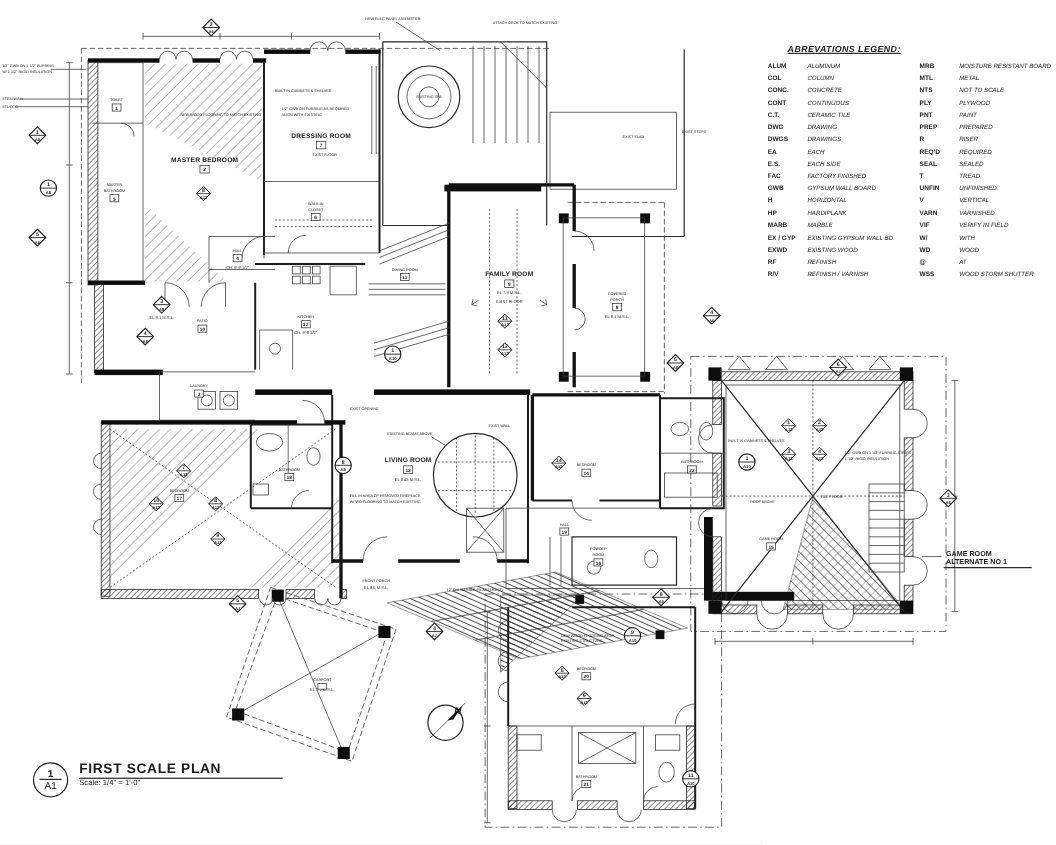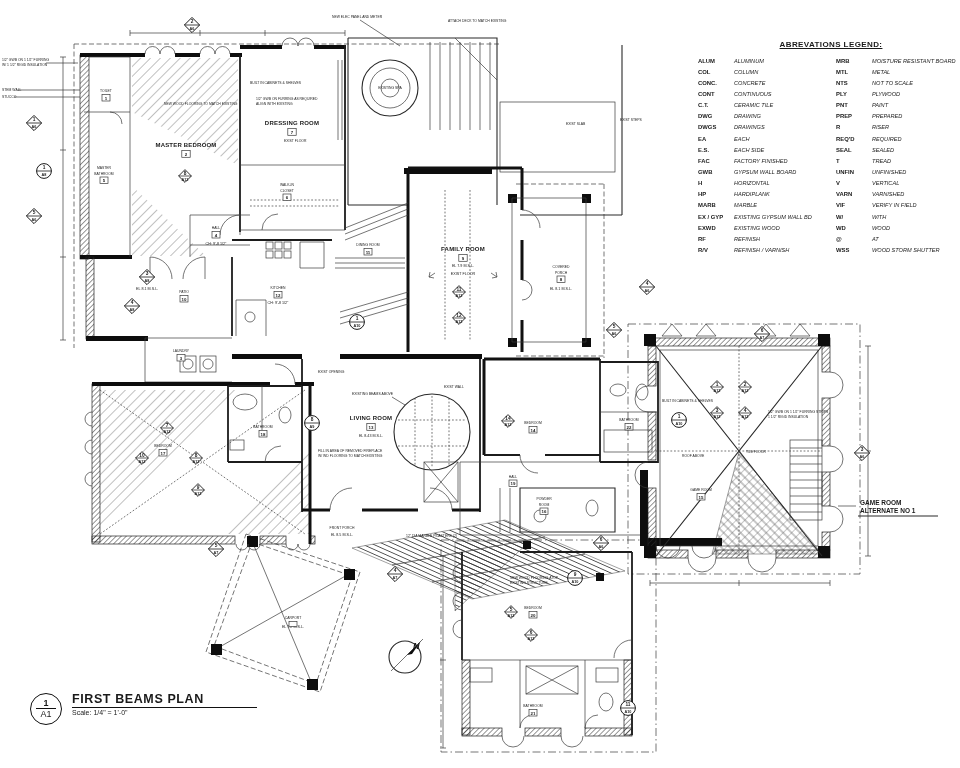--- a/index.html
+++ b/index.html
@@ -23,21 +23,21 @@
   .rt{font-size:6px;font-weight:bold;letter-spacing:.2px}
   .rn{font-size:4.4px;font-weight:bold}
   .el{font-size:3.7px}
   .nt{font-size:3.4px}
   .mt{font-size:4.8px;font-weight:bold}
   .ms{font-size:3.8px;font-weight:bold}
   .alt{font-size:6.5px;font-weight:bold}
   .nN{font-size:9px;font-weight:bold;font-style:italic}
   
   .legend{position:absolute;left:698px;top:40px;width:248px;}
-  .legend h3{margin:0 0 6px 18px;font-size:8px;letter-spacing:.4px;text-decoration:underline;text-align:center;}
+  .legend h3{margin:0 0 6px 18px;font-size:8px;letter-spacing:.4px;text-decoration:underline;text-align:left;font-style:italic;}
   .lg-cols{display:flex;gap:6px;}
   .lg-col{display:flex;flex-direction:column;}
   .lg-col.left{width:132px}.lg-col.right{width:110px}
   .lg-row{display:flex;height:11.15px;align-items:center;}
   .lg-abbr{width:36px;flex:none;font-size:5.9px;font-weight:bold;}
   .lg-desc{font-size:5.6px;font-style:italic;color:#222;white-space:nowrap;}
   
   .tblock{position:absolute;left:30px;top:693px;display:flex;align-items:flex-start;}
   .tb-circle{width:30px;height:30px;border:1.4px solid #111;border-radius:50%;display:flex;flex-direction:column;
              align-items:center;justify-content:center;flex:none;}
@@ -801,19 +801,19 @@
   </div>
 </div>
 
 
 <div class="tblock">
   <div class="tb-circle">
     <div class="n1">1</div>
     <div class="n2">A1</div>
   </div>
   <div class="tb-text">
-    <div class="tb-title">FIRST BEAMS PLAN</div>
+    <div class="tb-title">FIRST SCALE PLAN</div>
     <div class="tb-rule"></div>
     <div class="tb-scale">Scale: 1/4" = 1'-0"</div>
   </div>
 </div>
 
 </div>
 
 </body></html>

